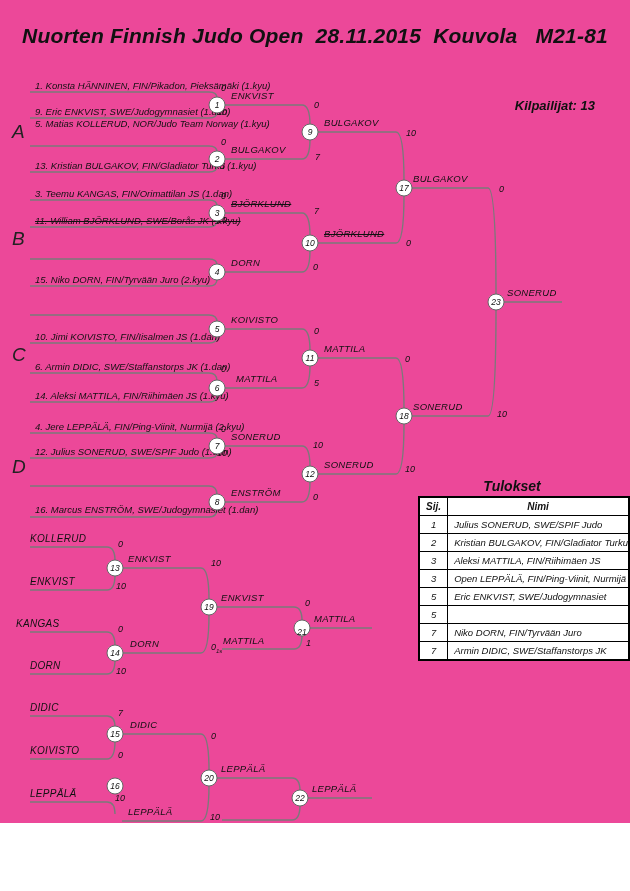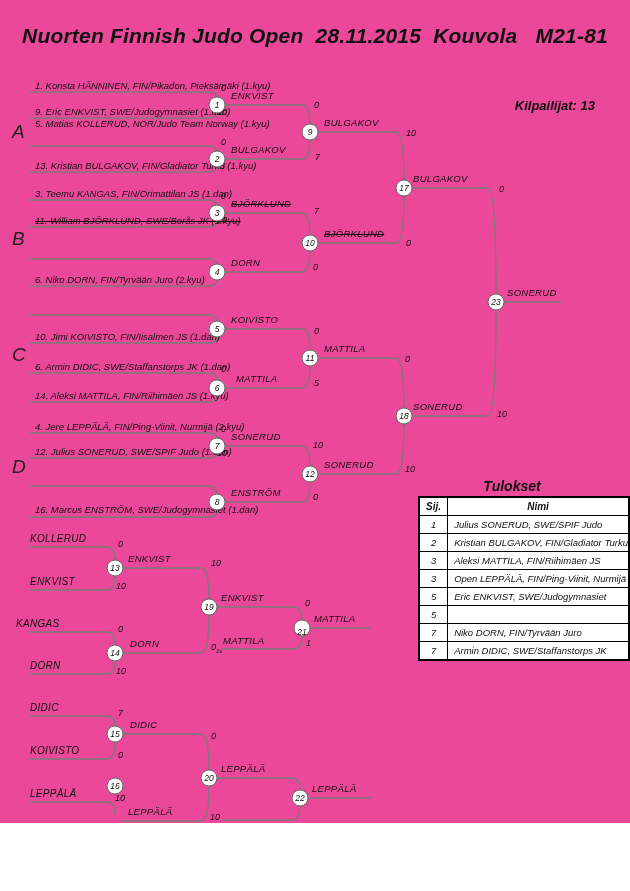--- a/index.html
+++ b/index.html
@@ -78,21 +78,21 @@
       <span class="section" style="left: 12px; top: 121px; position: absolute;">A</span>
       <span class="section" style="left: 12px; top: 228px; position: absolute;">B</span>
       <span class="section" style="left: 12px; top: 344px; position: absolute;">C</span>
       <span class="section" style="left: 12px; top: 456px; position: absolute;">D</span>
       <span class="player" style="left: 35px; top: 80px; position: absolute;">1. Konsta HÄNNINEN, FIN/Pikadon, Pieksämäki (1.kyu)</span>
       <span class="player" style="left: 35px; top: 106px; position: absolute;">9. Eric ENKVIST, SWE/Judogymnasiet (1.dan)</span>
       <span class="player" style="left: 35px; top: 118px; position: absolute;">5. Matias KOLLERUD, NOR/Judo Team Norway (1.kyu)</span>
       <span class="player" style="left: 35px; top: 160px; position: absolute;">13. Kristian BULGAKOV, FIN/Gladiator Turku (1.kyu)</span>
       <span class="player" style="left: 35px; top: 188px; position: absolute;">3. Teemu KANGAS, FIN/Orimattilan JS (1.dan)</span>
       <span class="player strike" style="left: 35px; top: 215px; position: absolute;">11. William BJÖRKLUND, SWE/Borås JK (1.kyu)</span>
-      <span class="player" style="left: 35px; top: 274px; position: absolute;">6. Niko DORN, FIN/Tyrvään Juro (2.kyu)</span>
+      <span class="player" style="left: 35px; top: 274px; position: absolute;">15. Niko DORN, FIN/Tyrvään Juro (2.kyu)</span>
       <span class="player" style="left: 35px; top: 331px; position: absolute;">10. Jimi KOIVISTO, FIN/Iisalmen JS (1.dan)</span>
       <span class="player" style="left: 35px; top: 361px; position: absolute;">6. Armin DIDIC, SWE/Staffanstorps JK (1.dan)</span>
       <span class="player" style="left: 35px; top: 390px; position: absolute;">14. Aleksi MATTILA, FIN/Riihimäen JS (1.kyu)</span>
       <span class="player" style="left: 35px; top: 421px; position: absolute;">4. Jere LEPPÄLÄ, FIN/Ping-Viinit, Nurmijä (2.kyu)</span>
       <span class="player" style="left: 35px; top: 446px; position: absolute;">12. Julius SONERUD, SWE/SPIF Judo (1.dan)</span>
       <span class="player" style="left: 35px; top: 504px; position: absolute;">16. Marcus ENSTRÖM, SWE/Judogymnasiet (1.dan)</span>
       <span class="repname" style="left: 30px; top: 533px; position: absolute;">KOLLERUD</span>
       <span class="repname" style="left: 30px; top: 576px; position: absolute;">ENKVIST</span>
       <span class="repname" style="left: 16px; top: 618px; position: absolute;">KANGAS</span>
       <span class="repname" style="left: 30px; top: 660px; position: absolute;">DORN</span>

